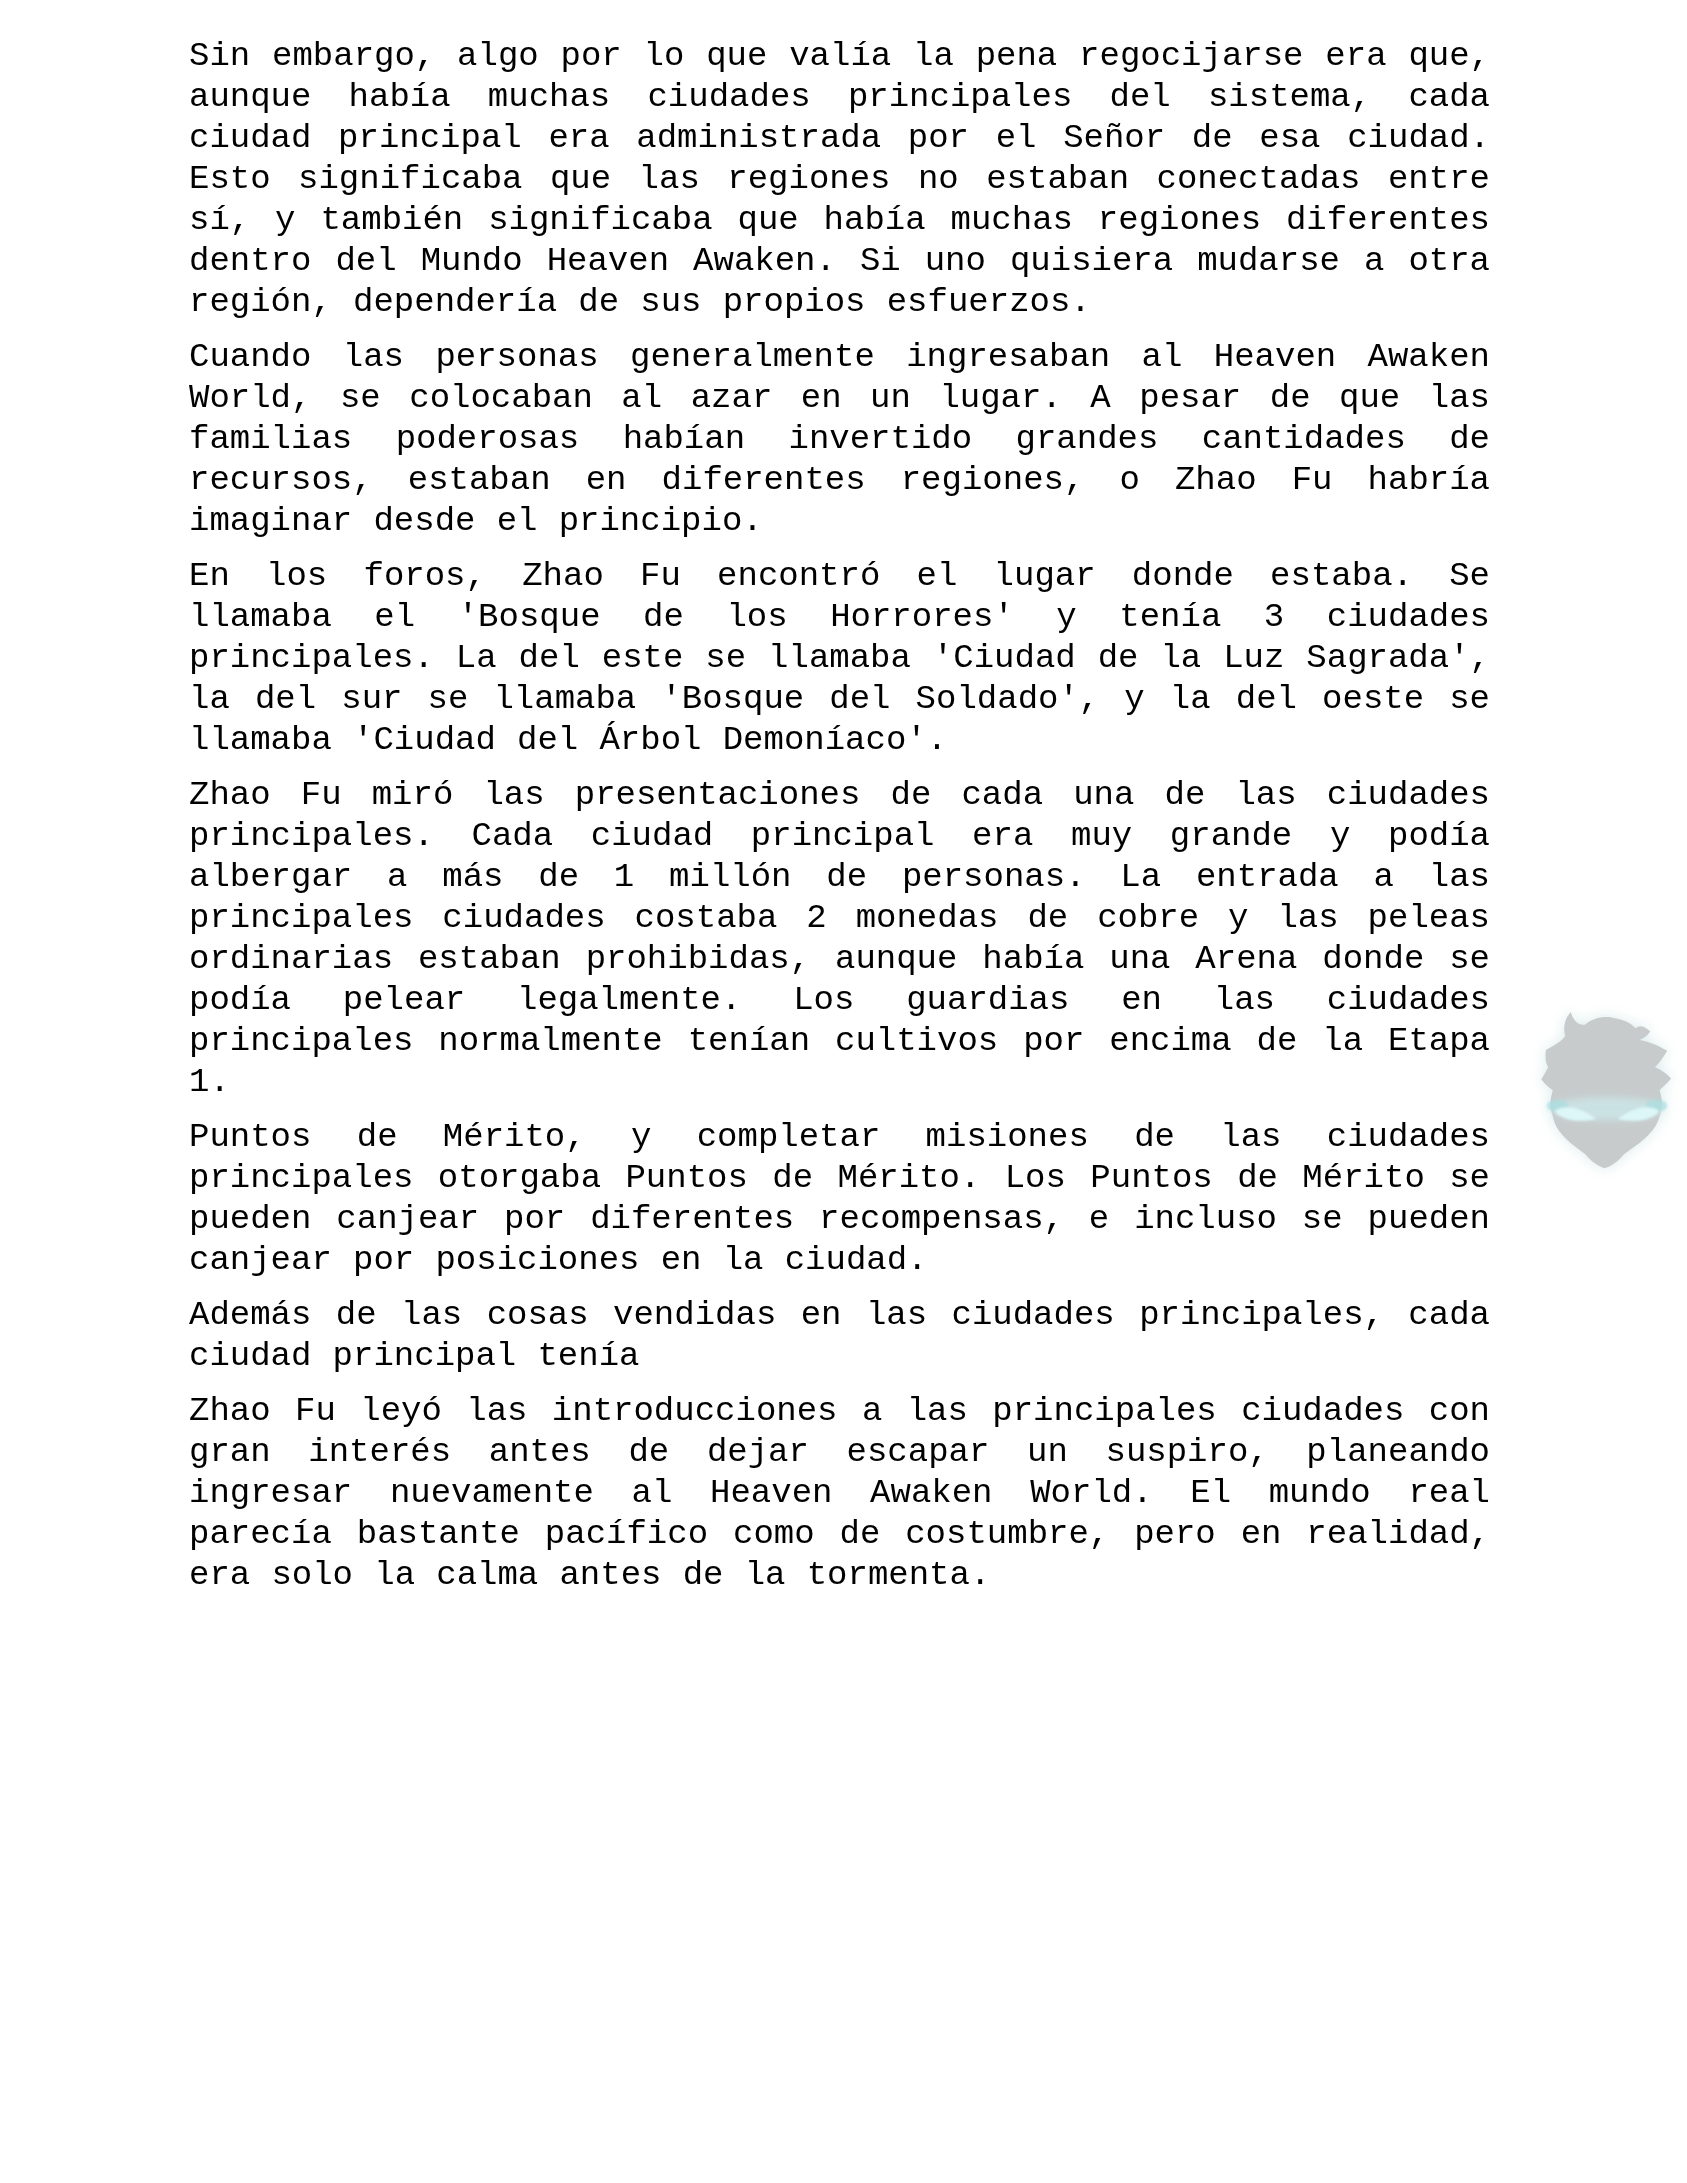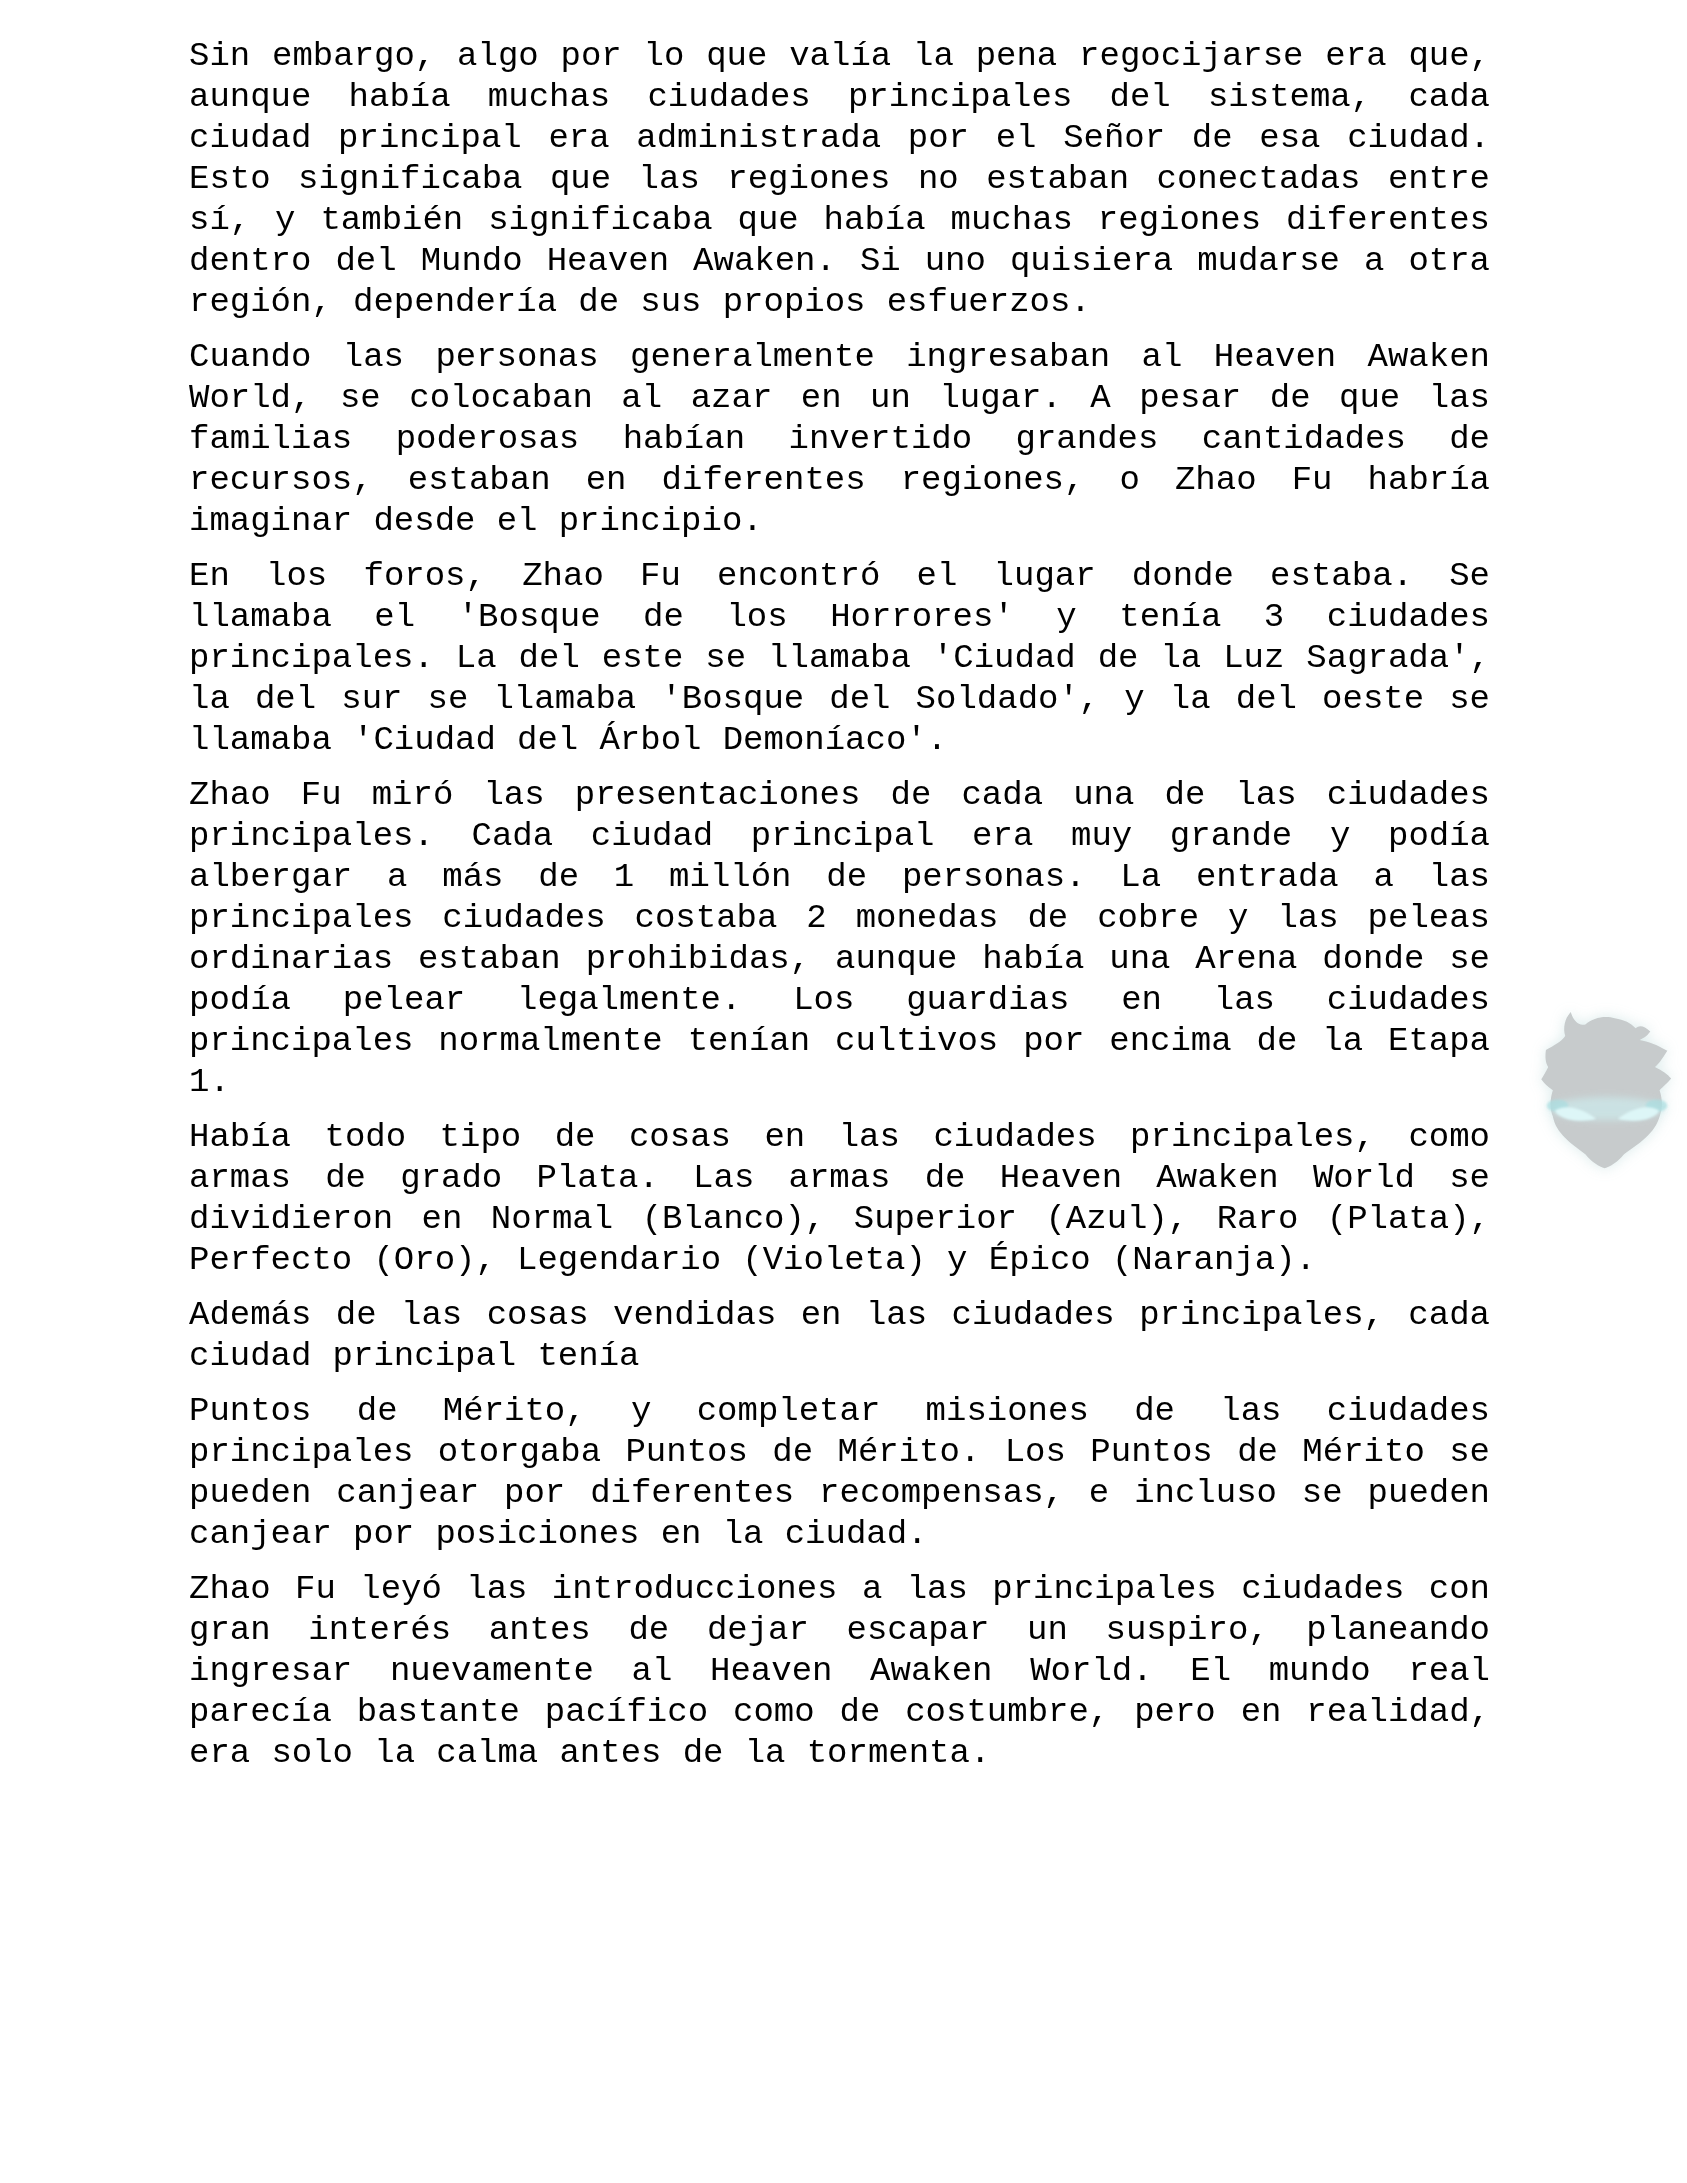--- a/index.html
+++ b/index.html
@@ -41,23 +41,22 @@
 </head>
 <body>
 
 <div>
 
   <div class="text-block">
     <p>Sin embargo, algo por lo que valía la pena regocijarse era que, aunque había muchas ciudades principales del sistema, cada ciudad principal era administrada por el Señor de esa ciudad. Esto significaba que las regiones no estaban conectadas entre sí, y también significaba que había muchas regiones diferentes dentro del Mundo Heaven Awaken. Si uno quisiera mudarse a otra región, dependería de sus propios esfuerzos.</p>
     <p>Cuando las personas generalmente ingresaban al Heaven Awaken World, se colocaban al azar en un lugar. A pesar de que las familias poderosas habían invertido grandes cantidades de recursos, estaban en diferentes regiones, o Zhao Fu habría imaginar desde el principio.</p>
     <p>En los foros, Zhao Fu encontró el lugar donde estaba. Se llamaba el 'Bosque de los Horrores' y tenía 3 ciudades principales. La del este se llamaba 'Ciudad de la Luz Sagrada', la del sur se llamaba 'Bosque del Soldado', y la del oeste se llamaba 'Ciudad del Árbol Demoníaco'.</p>
     <p>Zhao Fu miró las presentaciones de cada una de las ciudades principales. Cada ciudad principal era muy grande y podía albergar a más de 1 millón de personas. La entrada a las principales ciudades costaba 2 monedas de cobre y las peleas ordinarias estaban prohibidas, aunque había una Arena donde se podía pelear legalmente. Los guardias en las ciudades principales normalmente tenían cultivos por encima de la Etapa 1.</p>
-    <p>Había todo tipo de cosas en las ciudades principales, como armas de grado Plata. Las armas de Heaven Awaken World se dividieron en Normal (Blanco), Superior (Azul), Raro (Plata), Perfecto (Oro), Legendario (Violeta) y Épico (Naranja).</p>
+    <p>Puntos de Mérito, y completar misiones de las ciudades principales otorgaba Puntos de Mérito. Los Puntos de Mérito se pueden canjear por diferentes recompensas, e incluso se pueden canjear por posiciones en la ciudad.</p>
     <p>Además de las cosas vendidas en las ciudades principales, cada ciudad principal tenía</p>
-    <p>Puntos de Mérito, y completar misiones de las ciudades principales otorgaba Puntos de Mérito. Los Puntos de Mérito se pueden canjear por diferentes recompensas, e incluso se pueden canjear por posiciones en la ciudad.</p>
     <p>Zhao Fu leyó las introducciones a las principales ciudades con gran interés antes de dejar escapar un suspiro, planeando ingresar nuevamente al Heaven Awaken World. El mundo real parecía bastante pacífico como de costumbre, pero en realidad, era solo la calma antes de la tormenta.</p>
   </div>
 
   <div class="watermark">
     <svg viewBox="0 0 180 225" xmlns="http://www.w3.org/2000/svg">
       <defs>
         <filter id="blur-soft" x="-40%" y="-40%" width="180%" height="180%">
           <feGaussianBlur stdDeviation="1.6"></feGaussianBlur>
         </filter>
         <filter id="blur-wide" x="-60%" y="-60%" width="220%" height="220%">

